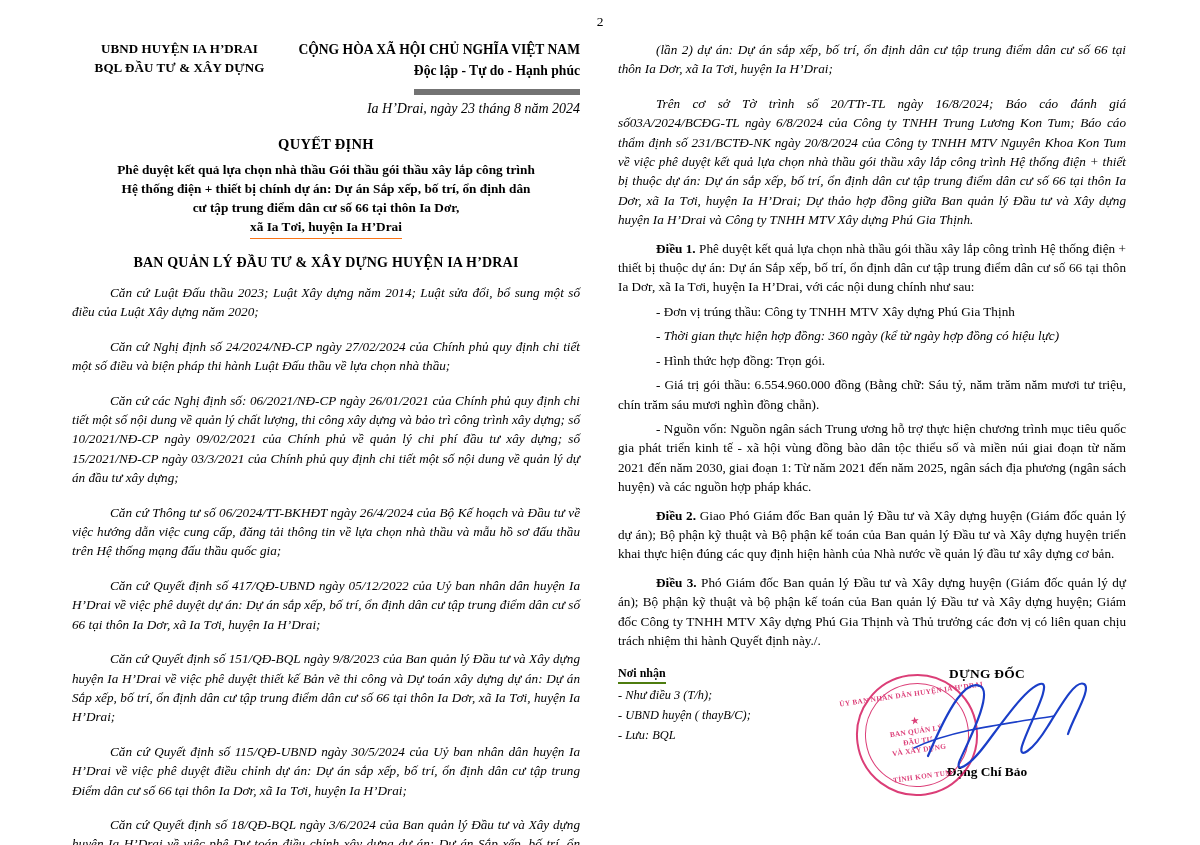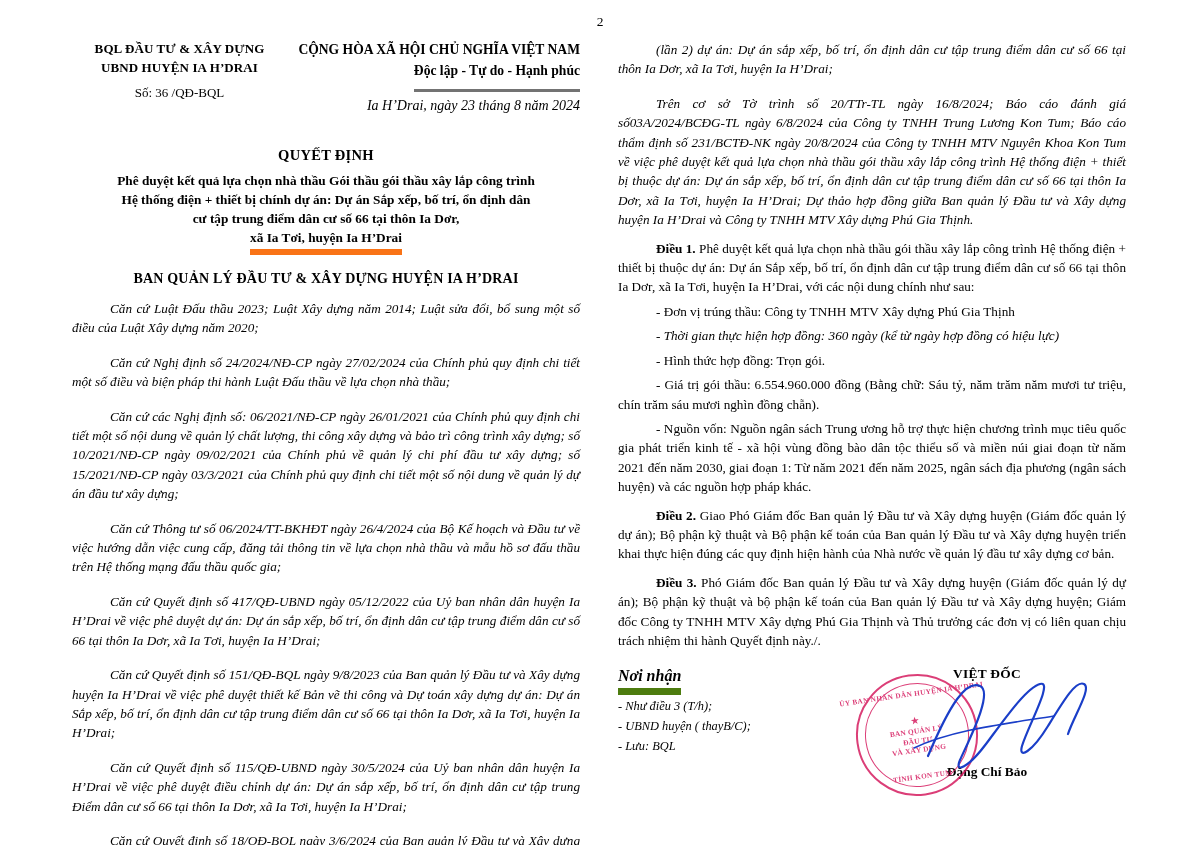--- a/index.html
+++ b/index.html
@@ -56,56 +56,56 @@
   }
   .hdr-right {
     flex: 1;
     text-align: right;
     font-size: 13px;
   }
   .b { font-weight: bold; }
   .i { font-style: italic; }
   .uline-short {
     display: inline-block;
-    border-bottom: 3px solid #737373;
+    border-bottom: 6px solid #737373;
     padding-bottom: 11px;
     line-height: 1.15;
   }
   .hdr-left .line1 { letter-spacing: 0.1px; }
   .hdr-left .sonum {
     margin-top: 6px;
     font-size: 13px;
   }
   .hdr-right .nation { font-size: 13.6px; }
   .hdr-right .motto { margin-top: 1px; font-size: 13.6px; }
   .hdr-right .place {
     margin-top: 4px;
     font-size: 14px;
     font-style: italic;
     font-weight: normal;
   }
   
   .title-block {
-    margin-top: 28px;
+    margin-top: 14px;
     text-align: center;
   }
   .qd-title {
     font-weight: bold;
     font-size: 14.5px;
     letter-spacing: 0.3px;
   }
   .qd-sub {
     font-weight: bold;
     font-size: 13.3px;
     margin-top: 6px;
     line-height: 1.42;
   }
   .qd-sub .lastline {
     display: inline-block;
-    border-bottom: 6px solid #f97316;
+    border-bottom: 1px solid #f97316;
     padding-bottom: 1px;
   }
   .org-line {
     margin-top: 14px;
     text-align: center;
     font-weight: bold;
     font-size: 14px;
     letter-spacing: 0.2px;
   }
   
@@ -147,25 +147,24 @@
     position: relative;
     min-height: 120px;
   }
   .recv {
     width: 230px;
     font-size: 12.4px;
     line-height: 1.5;
   }
   .recv .head {
     font-weight: bold;
-    font-style: italic;
-    border-bottom: 7px solid #4d7c0f;
+    border-bottom: 2px solid #4d7c0f;
     display: inline-block;
     padding-bottom: 0px;
-    font-size: 16px;
+    font-size: 12px;
   }
   .recv ul {
     margin: 2px 0 0 0;
     padding: 0;
     list-style: none;
     font-style: italic;
   }
   .recv li { margin-bottom: 1px; }
   .sign {
     flex: 1;
@@ -243,23 +242,22 @@
 <div class="page">
 
   <div class="page-number">2</div>
 
   <div class="columns">
 
     <div class="col">
 
       <div class="hdr">
         <div class="hdr-left">
+          <div class="b line1">UBND HUYỆN IA H’DRAI</div>
           <div class="b line1">BQL ĐẦU TƯ &amp; XÂY DỰNG</div>
-          <div class="b line1">UBND HUYỆN IA H’DRAI</div>
-          <div class="sonum">Số: 36  /QĐ-BQL</div>
         </div>
         <div class="hdr-right">
           <div class="b nation">CỘNG HÒA XÃ HỘI CHỦ NGHĨA VIỆT NAM</div>
           <div class="b motto"><span class="uline-short">Độc lập - Tự do - Hạnh phúc</span></div>
           <div class="place">Ia H’Drai, ngày 23 tháng 8  năm 2024</div>
         </div>
       </div>
 
       <div class="title-block">
         <div class="qd-title">QUYẾT ĐỊNH</div>
@@ -311,21 +309,21 @@
       <div class="footer">
         <div class="recv">
           <span class="head">Nơi nhận</span>
           <ul>
             <li>- Như điều 3 (T/h);</li>
             <li>- UBND huyện ( thayB/C);</li>
             <li>- Lưu: BQL</li>
           </ul>
         </div>
         <div class="sign">
-          <div class="role">VIỆT ĐỐC</div>
+          <div class="role">DỰNG ĐỐC</div>
 
           <div class="seal">
             <div class="seal-ring-text seal-top">ỦY BAN NHÂN DÂN HUYỆN IA H’DRAI</div>
             <div class="seal-inner">
               <span class="seal-star">★</span>
               <span>BAN QUẢN LÝ</span><br>
               <span>ĐẦU TƯ</span><br>
               <span>VÀ XÂY DỰNG</span>
             </div>
             <div class="seal-ring-text seal-bottom">TỈNH KON TUM</div>

